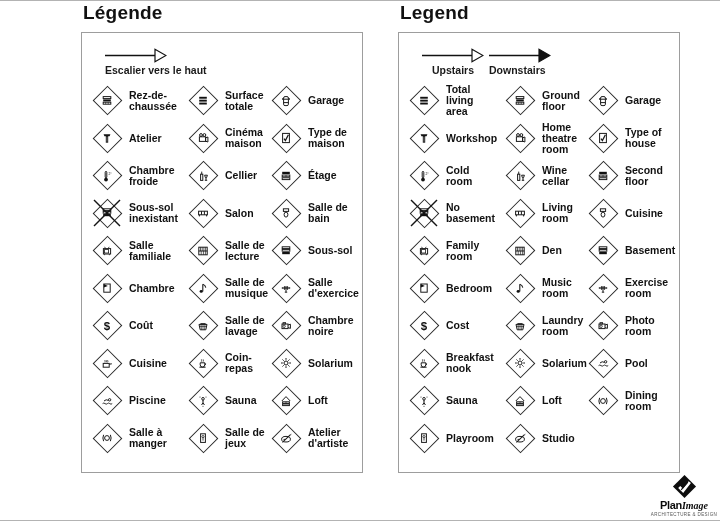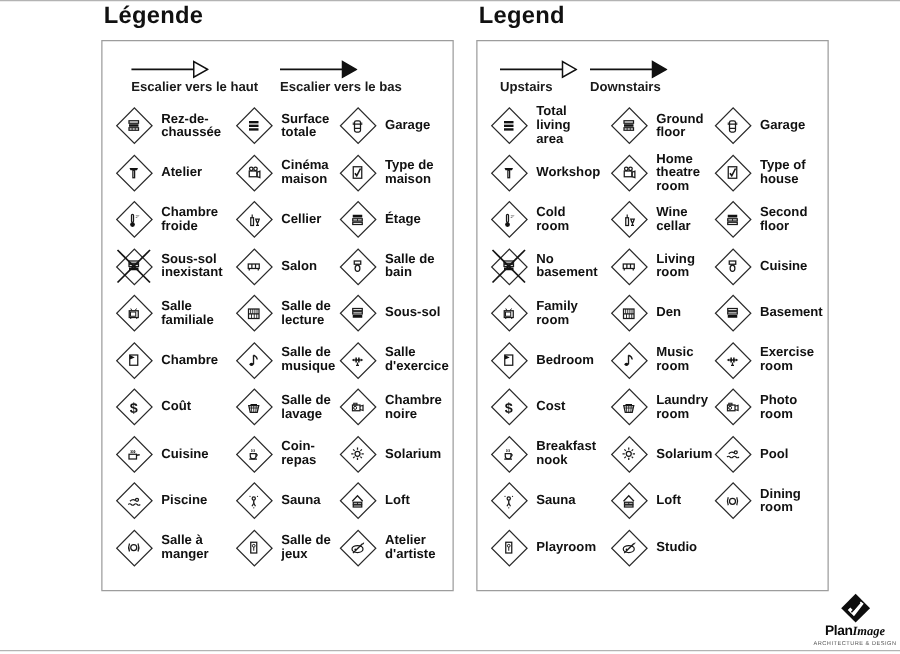--- a/index.html
+++ b/index.html
@@ -6,35 +6,35 @@
   body{
     width:720px;height:523px;position:relative;overflow:hidden;
     background:#ffffff;font-family:"Liberation Sans",sans-serif;color:#1a1a1a;
   }
   .edge{position:absolute;left:0;right:0;height:1px;background:#b3b3b3;}
   .edge.top{top:0;}
   .edge.bottom{top:520px;}
 
   .panel-wrap{position:absolute;top:3px;padding-left:16px;}
   .panel-wrap.fr{left:65px;}
-  .panel-wrap.en{left:365px;}
+  .panel-wrap.en{left:382px;}
   .panel-title{
     margin:0 0 9px 2px;font-size:19px;line-height:20px;font-weight:bold;
     letter-spacing:.2px;color:#111;
   }
   .panel{
     width:282px;height:441px;border:1px solid #9d9d9d;background:#fff;
     box-sizing:border-box;position:relative;
   }
 
   .arrows{display:flex;margin:15px 0 0 23px;}
   .en .arrows{margin-left:18px;}
   .arrow-group{display:flex;flex-direction:column;}
   .fr .arrow-group.g1{width:119px;}
-  .en .arrow-group.g1{width:72px;}
+  .en .arrow-group.g1{width:72px;align-items:center;}
   .arrow-svg{width:62px;height:15px;display:block;}
   .arrow-label{margin-top:2px;font-size:10.5px;line-height:11px;font-weight:bold;white-space:nowrap;}
 
   .grid{
     display:grid;grid-template-columns:96px 83px 1fr;grid-auto-rows:37.5px;
     margin:6px 0 0 0;padding-left:10px;
   }
   .cell{display:flex;align-items:center;}
   .dia{width:30px;height:30px;position:relative;flex:0 0 30px;}
   .sq{
@@ -76,27 +76,20 @@
 <section class="panel-wrap fr">
   <h1 class="panel-title">Légende</h1>
   <div class="panel">
     <div class="arrows">
       <div class="arrow-group g1">
         <svg class="arrow-svg" viewBox="0 0 62 15">
           <line x1="0" y1="7.5" x2="50" y2="7.5" stroke="#111" stroke-width="1.4"></line>
           <polygon points="50,1.2 50,13.8 61,7.5" fill="#ffffff" stroke="#111" stroke-width="1.2"></polygon>
         </svg>
         <div class="arrow-label">Escalier vers le haut</div>
-      </div>
-      <div class="arrow-group g2">
-        <svg class="arrow-svg" viewBox="0 0 62 15">
-          <line x1="0" y1="7.5" x2="50" y2="7.5" stroke="#111" stroke-width="1.4"></line>
-          <polygon points="50,1.2 50,13.8 61,7.5" fill="#111" stroke="#111" stroke-width="1.2"></polygon>
-        </svg>
-        <div class="arrow-label">Escalier vers le bas</div>
       </div>
     </div>
     <div class="grid" id="grid-fr">
         <div class="cell">
           <div class="dia">
             <div class="sq"></div>
             <svg class="glyph" viewBox="0 0 14 14">
               <rect x="3.2" y="2.6" width="7.6" height="2"></rect>
               <rect x="3.2" y="5.4" width="7.6" height="2" fill="#111" stroke="none"></rect>
               <rect x="3.2" y="8.2" width="7.6" height="2"></rect>

